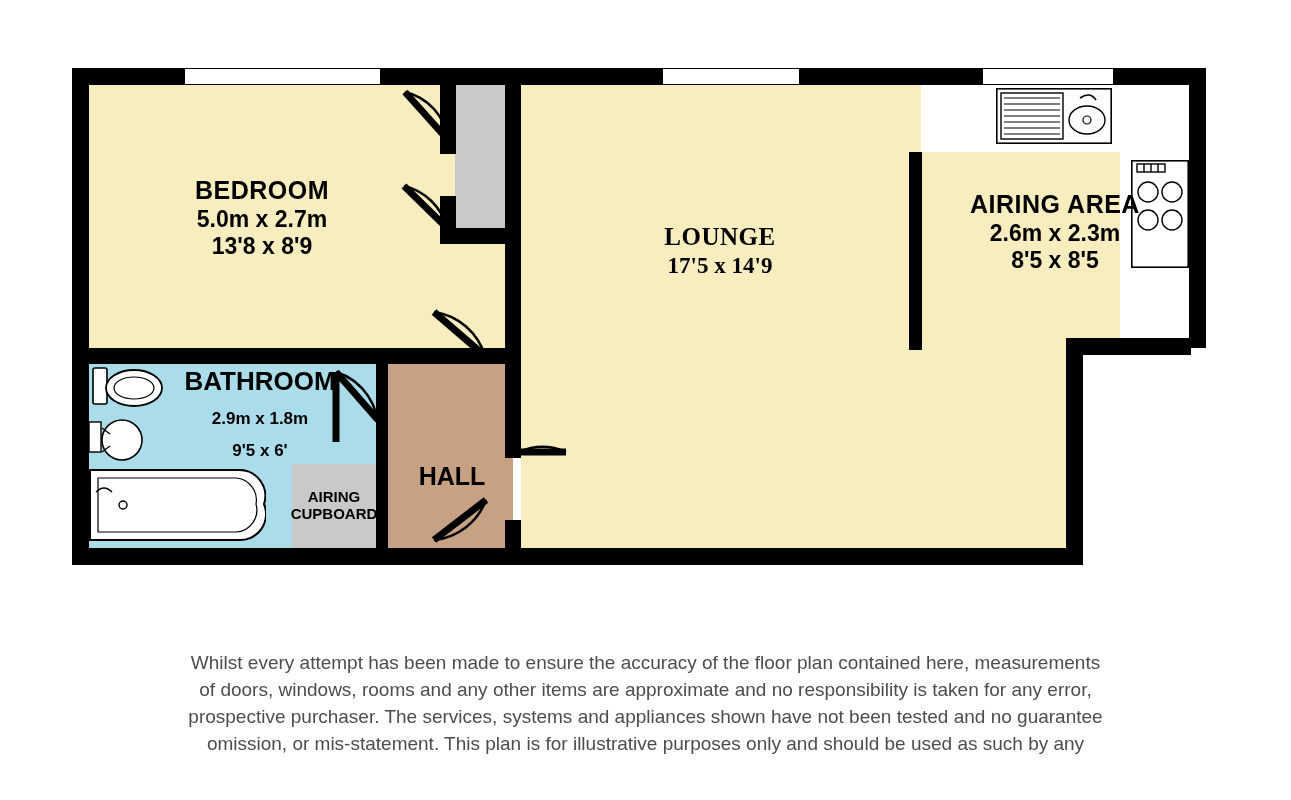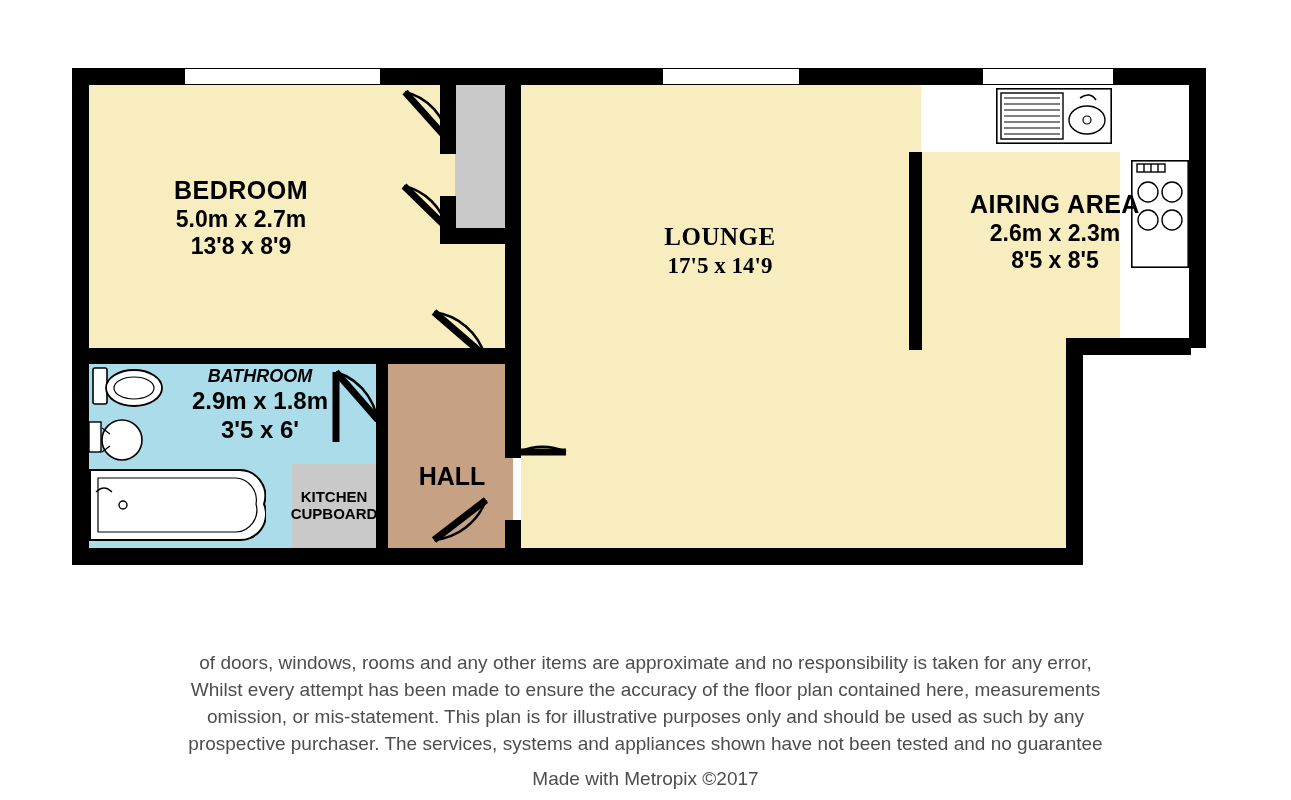--- a/index.html
+++ b/index.html
@@ -50,22 +50,22 @@
     font-weight: bold;
     line-height: 1.18;
     white-space: nowrap;
   }
   .label .name { display: block; }
   .label .dim  { display: block; }
 
   .l-big .name { font-size: 25px; letter-spacing: .5px; }
   .l-big .dim  { font-size: 23px; }
 
-  .l-mid .name { font-size: 18px; font-style: italic; }
-  .l-mid .dim  { font-size: 24px; }
+  .l-mid .name { font-size: 26px; }
+  .l-mid .dim  { font-size: 17px; margin-top: 12px; }
 
   .l-small {
     font-size: 15px;
     font-weight: bold;
     line-height: 1.15;
   }
 
   
   .fixture { position: absolute; }
 
@@ -212,53 +212,52 @@
     <line x1="14" y1="34" x2="22" y2="28" stroke="#000" stroke-width="1.2"></line>
   </svg>
 
   <svg class="fixture" style="left:88px; top:466px;" width="178" height="78" viewBox="0 0 178 78">
     <path d="M2 4 H150 A26 26 0 0 1 176 38 A26 26 0 0 1 150 74 H2 Z" fill="#ffffff" stroke="#000" stroke-width="2"></path>
     <path d="M10 12 H148 A22 22 0 0 1 168 38 A22 22 0 0 1 148 66 H10 Z" fill="#ffffff" stroke="#000" stroke-width="1.2"></path>
     <circle cx="35" cy="39" r="4" fill="none" stroke="#000" stroke-width="1.4"></circle>
     <path d="M8 26 q8 -8 16 0" fill="none" stroke="#000" stroke-width="1.4"></path>
   </svg>
 
-  <div class="label l-big" style="left:91px; top:176px; width:300px;text-align:center;">
+  <div class="label l-big" style="left:112px; top:176px; width:300px;text-align:center;">
     <span class="name">BEDROOM</span>
     <span class="dim">5.0m x 2.7m</span>
     <span class="dim">13'8 x 8'9</span>
   </div>
 
   <div class="label l-big" style="left:570px; top:222px; width:300px;font-family:Liberation Serif, serif;">
     <span class="name">LOUNGE</span>
     <span class="dim">17'5 x 14'9</span>
   </div>
 
   <div class="label l-big" style="left:905px; top:190px; width:300px;">
     <span class="name">AIRING AREA</span>
     <span class="dim">2.6m x 2.3m</span>
     <span class="dim">8'5 x 8'5</span>
   </div>
 
   <div class="label l-mid" style="left:130px; top:366px; width:260px;">
     <span class="name">BATHROOM</span>
     <span class="dim">2.9m x 1.8m</span>
-    <span class="dim">3'5 x 6'</span>
+    <span class="dim">9'5 x 6'</span>
   </div>
 
   <div class="label" style="left:390px; top:462px; width:124px; font-size:25px;text-align:center;">
     <span class="name">HALL</span>
   </div>
 
   <div class="label l-small" style="left:290px; top:488px; width:88px;">
-    <span class="name">KITCHEN</span>
+    <span class="name">AIRING</span>
     <span class="name">CUPBOARD</span>
   </div>
 
   <div id="disclaimer">
+    <span class="line">Whilst every attempt has been made to ensure the accuracy of the floor plan contained here, measurements</span>
     <span class="line">of doors, windows, rooms and any other items are approximate and no responsibility is taken for any error,</span>
-    <span class="line">Whilst every attempt has been made to ensure the accuracy of the floor plan contained here, measurements</span>
+    <span class="line">prospective purchaser. The services, systems and appliances shown have not been tested and no guarantee</span>
     <span class="line">omission, or mis-statement. This plan is for illustrative purposes only and should be used as such by any</span>
-    <span class="line">prospective purchaser. The services, systems and appliances shown have not been tested and no guarantee</span>
-  </div>
-  <div id="credit">Made with Metropix ©2017</div>
+  </div>
 
 </div>
 
 </body></html>

